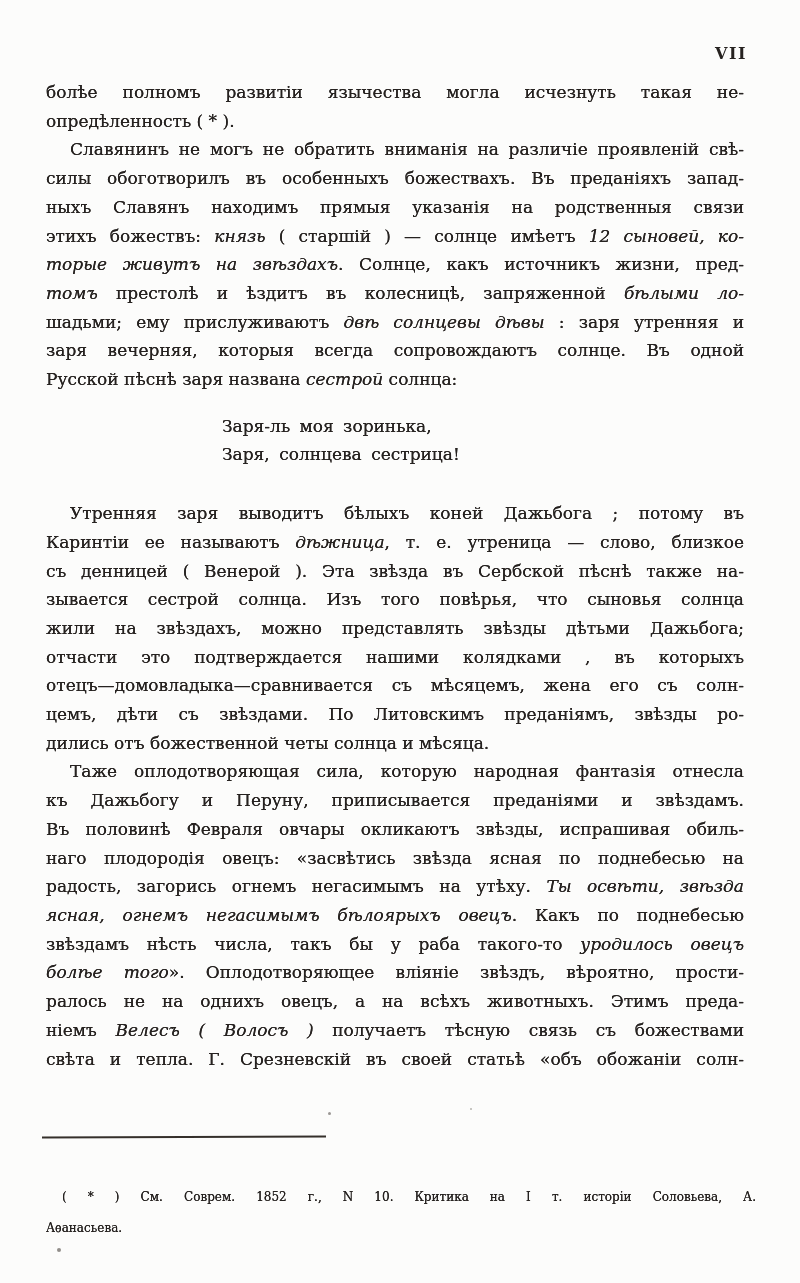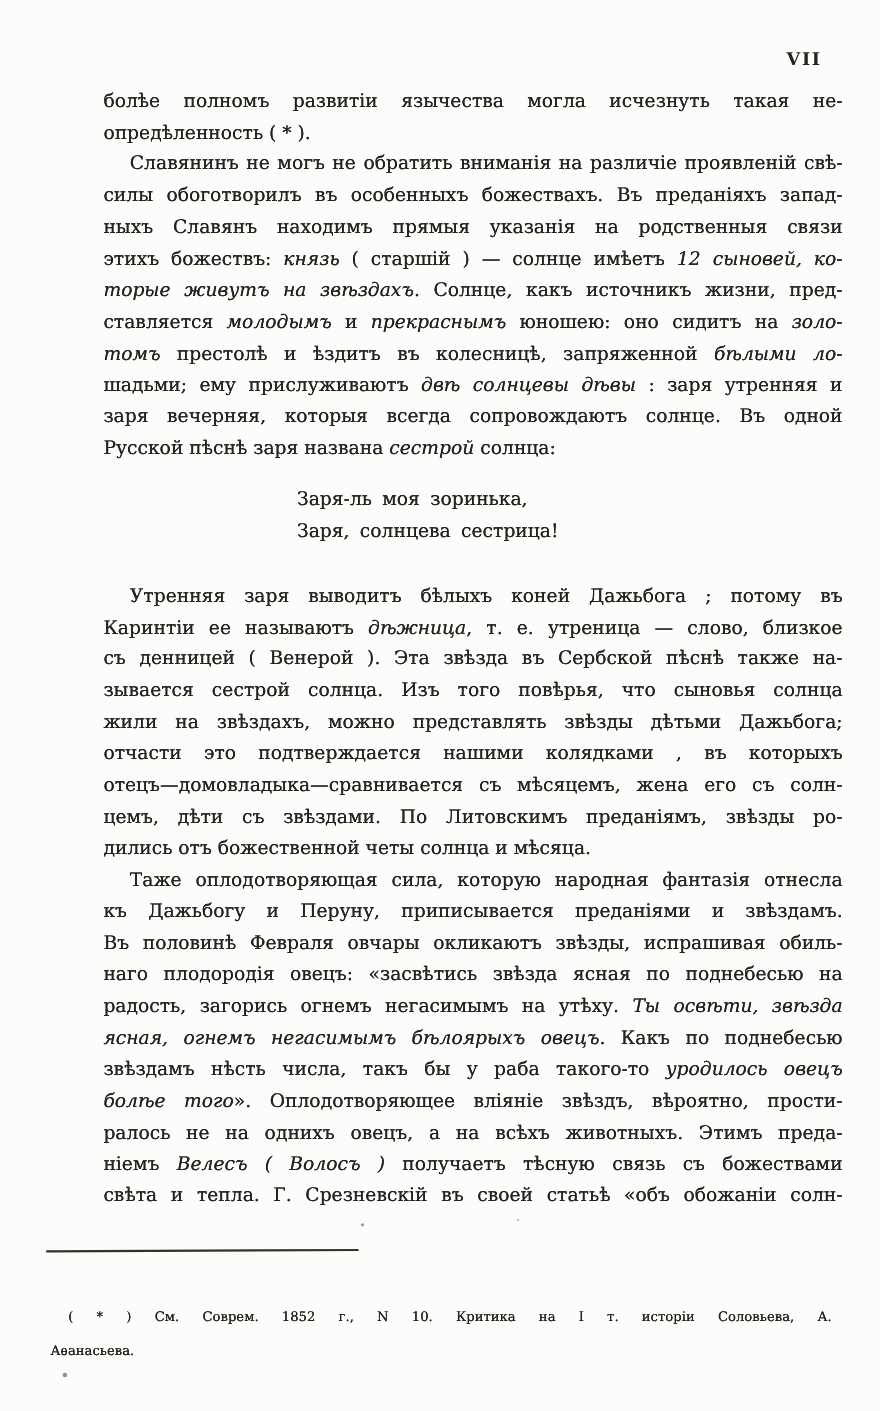--- a/index.html
+++ b/index.html
@@ -14,21 +14,21 @@
     background:var(--paper);
     color:var(--ink);
     font-family:"DejaVu Serif", serif;
     overflow:hidden;
   }
   .pageno{
     position:absolute;top:44px;right:53px;
     font-size:16px;font-weight:700;letter-spacing:1.5px;
   }
   .body{
-    position:absolute;top:78px;left:46px;right:34px;margin-left:48px;
+    position:absolute;top:78px;left:46px;right:56px;
   }
   .line{
     font-size:17px;
     line-height:28.7px;
     text-align:justify;
     text-align-last:justify;
     text-shadow:0 0 0.6px currentColor;
     white-space:normal;
   }
   .line.last,.line.verse{text-align-last:left;}
@@ -59,21 +59,20 @@
 <div class="page">
   <div class="pageno">VII</div>
   <div class="body">
       <div class="line"><span>болѣе полномъ развитіи язычества могла исчезнуть такая не-</span></div>
       <div class="line last"><span>опредѣленность ( * ).</span></div>
       <div class="line indent"><span>Славянинъ не могъ не обратить вниманія на различіе проявленій свѣ-</span></div>
       <div class="line"><span>силы обоготворилъ въ особенныхъ божествахъ. Въ преданіяхъ запад-</span></div>
       <div class="line"><span>ныхъ Славянъ находимъ прямыя указанія на родственныя связи</span></div>
       <div class="line"><span>этихъ божествъ: </span><span class="it">князь</span><span> ( старшій ) — солнце имѣетъ </span><span class="it">12 сыновей, ко-</span></div>
       <div class="line"><span class="it">торые живутъ на звѣздахъ</span><span>. Солнце, какъ источникъ жизни, пред-</span></div>
-      <div class="line"><span>ставляется </span><span class="it">молодымъ</span><span> и </span><span class="it">прекраснымъ</span><span> юношею: оно сидитъ на </span><span class="it">золо-</span></div>
       <div class="line"><span class="it">томъ</span><span> престолѣ и ѣздитъ въ колесницѣ, запряженной </span><span class="it">бѣлыми ло-</span></div>
       <div class="line"><span>шадьми; ему прислуживаютъ </span><span class="it">двѣ солнцевы дѣвы</span><span> : заря утренняя и</span></div>
       <div class="line"><span>заря вечерняя, которыя всегда сопровождаютъ солнце. Въ одной</span></div>
       <div class="line last"><span>Русской пѣснѣ заря названа </span><span class="it">сестрой</span><span> солнца:</span></div>
       <div class="line verse vgap"><span>Заря-ль моя зоринька,</span></div>
       <div class="line verse"><span>Заря, солнцева сестрица!</span></div>
       <div class="line indent pgap"><span>Утренняя заря выводитъ бѣлыхъ коней Дажьбога ; потому въ</span></div>
       <div class="line"><span>Каринтіи ее называютъ </span><span class="it">дѣжница</span><span>, т. е. утреница — слово, близкое</span></div>
       <div class="line"><span>съ денницей ( Венерой ). Эта звѣзда въ Сербской пѣснѣ также на-</span></div>
       <div class="line"><span>зывается сестрой солнца. Изъ того повѣрья, что сыновья солнца</span></div>

